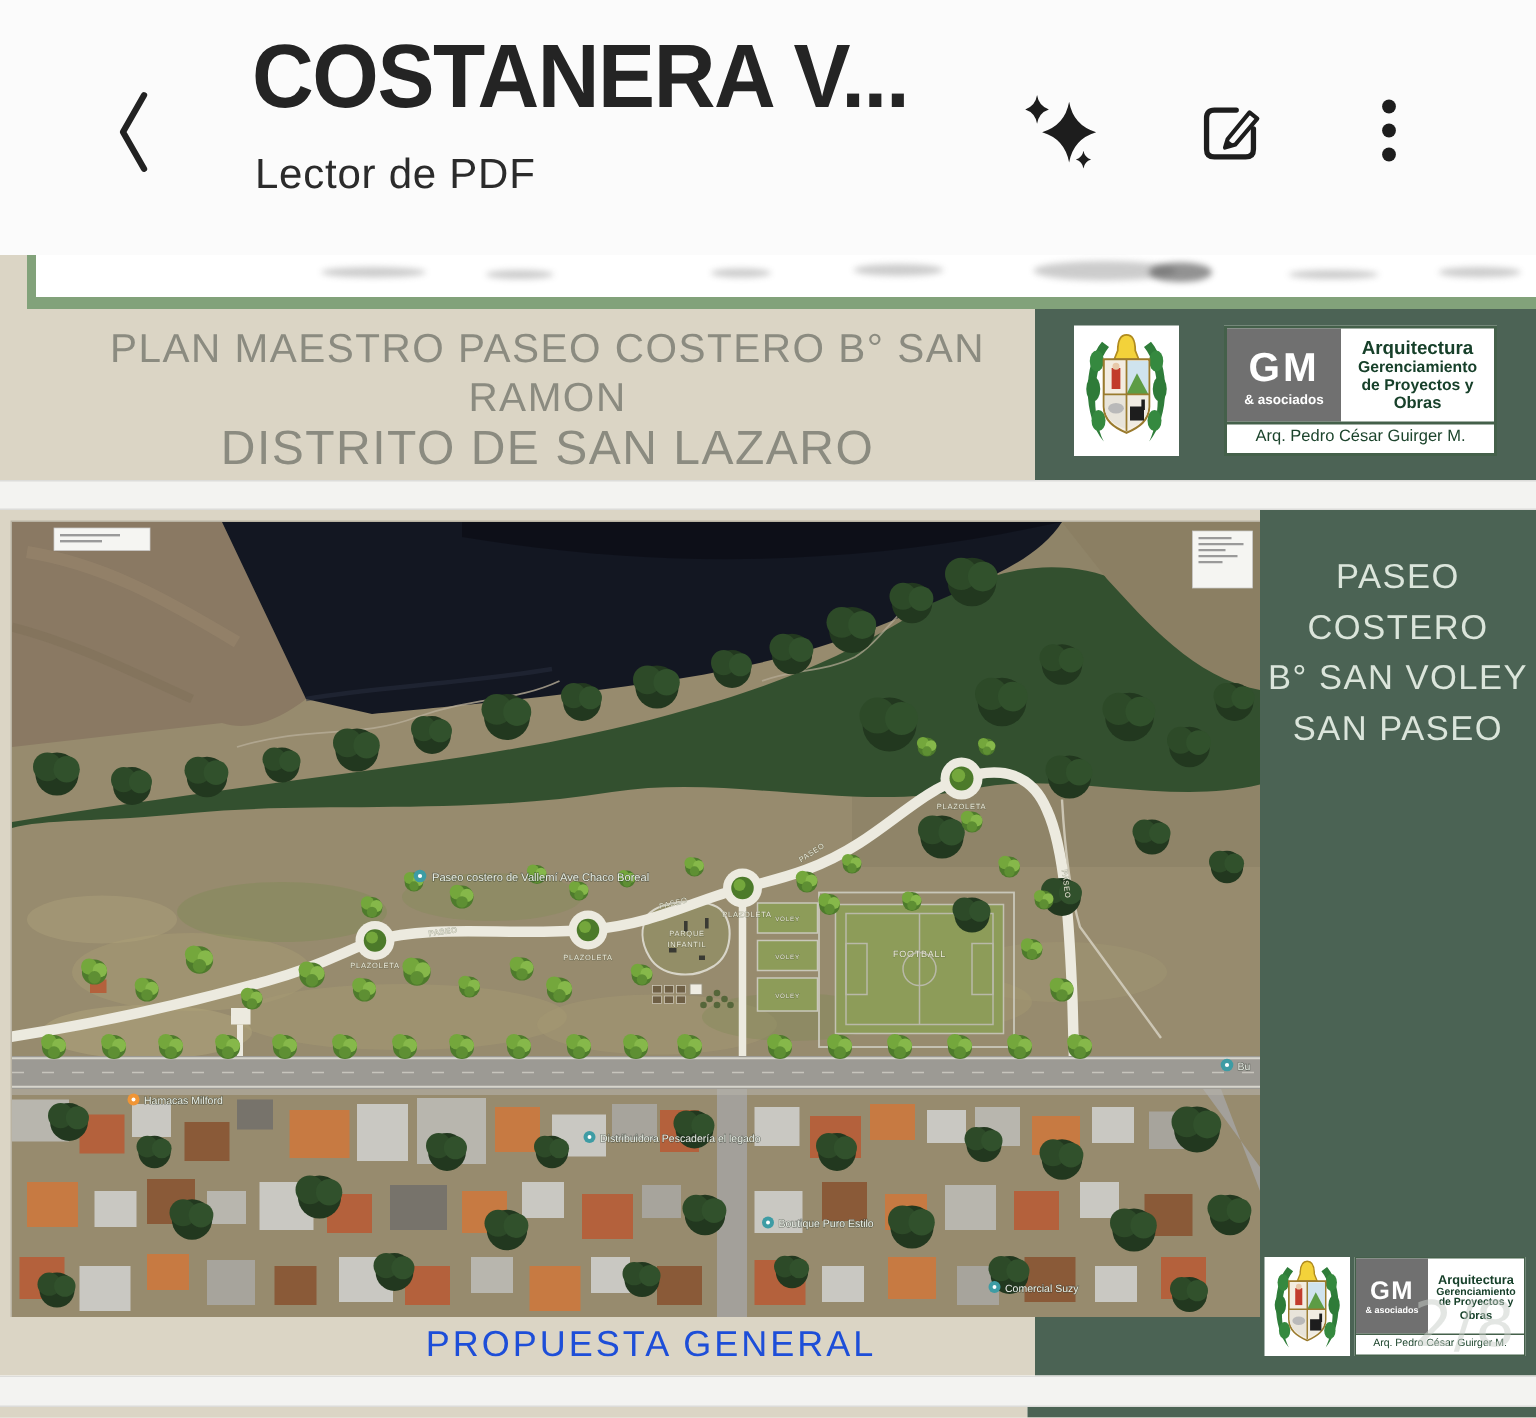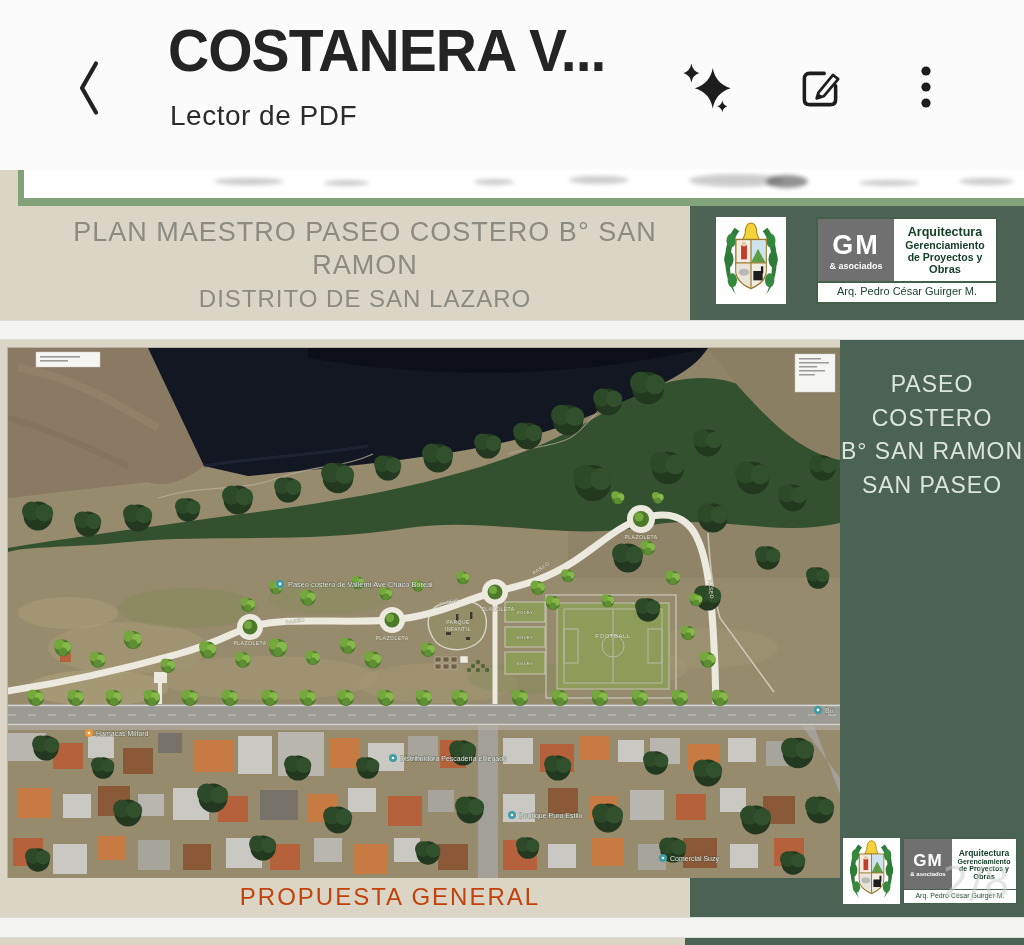--- a/index.html
+++ b/index.html
@@ -21,21 +21,21 @@
   .gap{left:0;width:1024px;background:#f3f3f1;
        box-shadow:inset 0 1px 0 #dcdcda, inset 0 -1px 0 #dcdcda;}
 
   
   .page1{left:0;top:170px;width:1024px;height:150px;background:#dbd5c5;}
   .p1-whitebox{left:18px;top:0;width:1006px;height:28px;background:#fff;
                border-left:6px solid #82a27a;border-bottom:8px solid #82a27a;}
   .smudge{position:absolute;border-radius:50%;filter:blur(2px);background:#8f8f8f;opacity:.45;}
   .p1-headings{left:20px;top:46px;width:690px;text-align:center;color:#8b8b80;}
   .p1-headings .h1{font-size:27px;letter-spacing:1px;line-height:33px;}
-  .p1-headings .h2{font-size:24px;letter-spacing:1px;line-height:33px;}
+  .p1-headings .h2{font-size:32px;letter-spacing:1px;line-height:33px;}
   .p1-panel{left:690px;top:36px;width:334px;height:114px;background:#4c6355;}
 
   
   .coat{background:#fff;display:block;}
   .gm{background:#fff;border:2px solid #44604a;display:flex;flex-direction:column;box-sizing:border-box;}
   .gm-top{display:flex;flex:1;}
   .gm-left{background:#707070;color:#fff;display:flex;flex-direction:column;align-items:center;justify-content:center;}
   .gm-right{flex:1;display:flex;flex-direction:column;align-items:center;justify-content:center;color:#17402a;border-radius:10px;}
   .gm-name{border-top:2px solid #44604a;color:#1c442c;font-weight:normal;text-align:center;}
   .gm.lg{width:182px;height:87px;}
@@ -54,21 +54,21 @@
 
   
   .page2{left:0;top:340px;width:1024px;height:577px;background:#dbd5c5;}
   .map-wrap{left:8px;top:8px;width:832px;height:530px;outline:1px solid #b9b3a3;}
   .sidebar{left:840px;top:0;width:184px;height:577px;background:#4b6354;}
   .sidebar-txt{width:184px;top:28px;left:0;text-align:center;color:#dbe5db;
                font-size:23px;line-height:33.5px;letter-spacing:1px;}
   .caption-strip{left:0;top:538px;width:690px;height:39px;background:#dbd5c5;}
   .green-block{left:690px;top:538px;width:150px;height:39px;background:#4b6354;}
   .caption-txt{left:0;top:538px;width:780px;height:39px;line-height:37px;text-align:center;
-               color:#c2410c;font-size:24px;letter-spacing:2px;}
+               color:#1d4ed8;font-size:24px;letter-spacing:2px;padding-left:44px;}
 
   
   .page3-beige{left:0;top:938px;width:685px;height:7px;background:#dbd5c5;}
   .page3-green{left:685px;top:938px;width:339px;height:7px;background:#4b6354;}
 
   
   .maplab{paint-order:stroke;stroke:rgba(45,55,45,.55);stroke-width:.8px;fill:#e9efe6;}
   .parklab{paint-order:stroke;stroke:rgba(70,80,60,.4);stroke-width:.6px;fill:#ecead9;letter-spacing:.5px;}
 </style>
 </head>
@@ -531,21 +531,21 @@
           <circle cx="810" cy="362" r="1.4" fill="#ffffff"></circle>
           <text class="maplab" x="817" y="365" font-size="7">Bu</text>
         </g>
       </svg>
     </div>
 
     <div class="abs sidebar">
       <div class="abs sidebar-txt">
         <div>PASEO</div>
         <div>COSTERO</div>
-        <div>B° SAN RAMON</div>
+        <div>B° SAN VOLEY</div>
         <div>SAN PASEO</div>
       </div>
     </div>
 
     <div class="abs caption-strip"></div>
     <div class="abs green-block"></div>
     <div class="abs caption-txt">PROPUESTA GENERAL</div>
 
     <svg class="abs coat" style="left:843px;top:498px;" width="57" height="66" viewBox="0 0 60 70">
         <use href="#coat-sym"></use>

